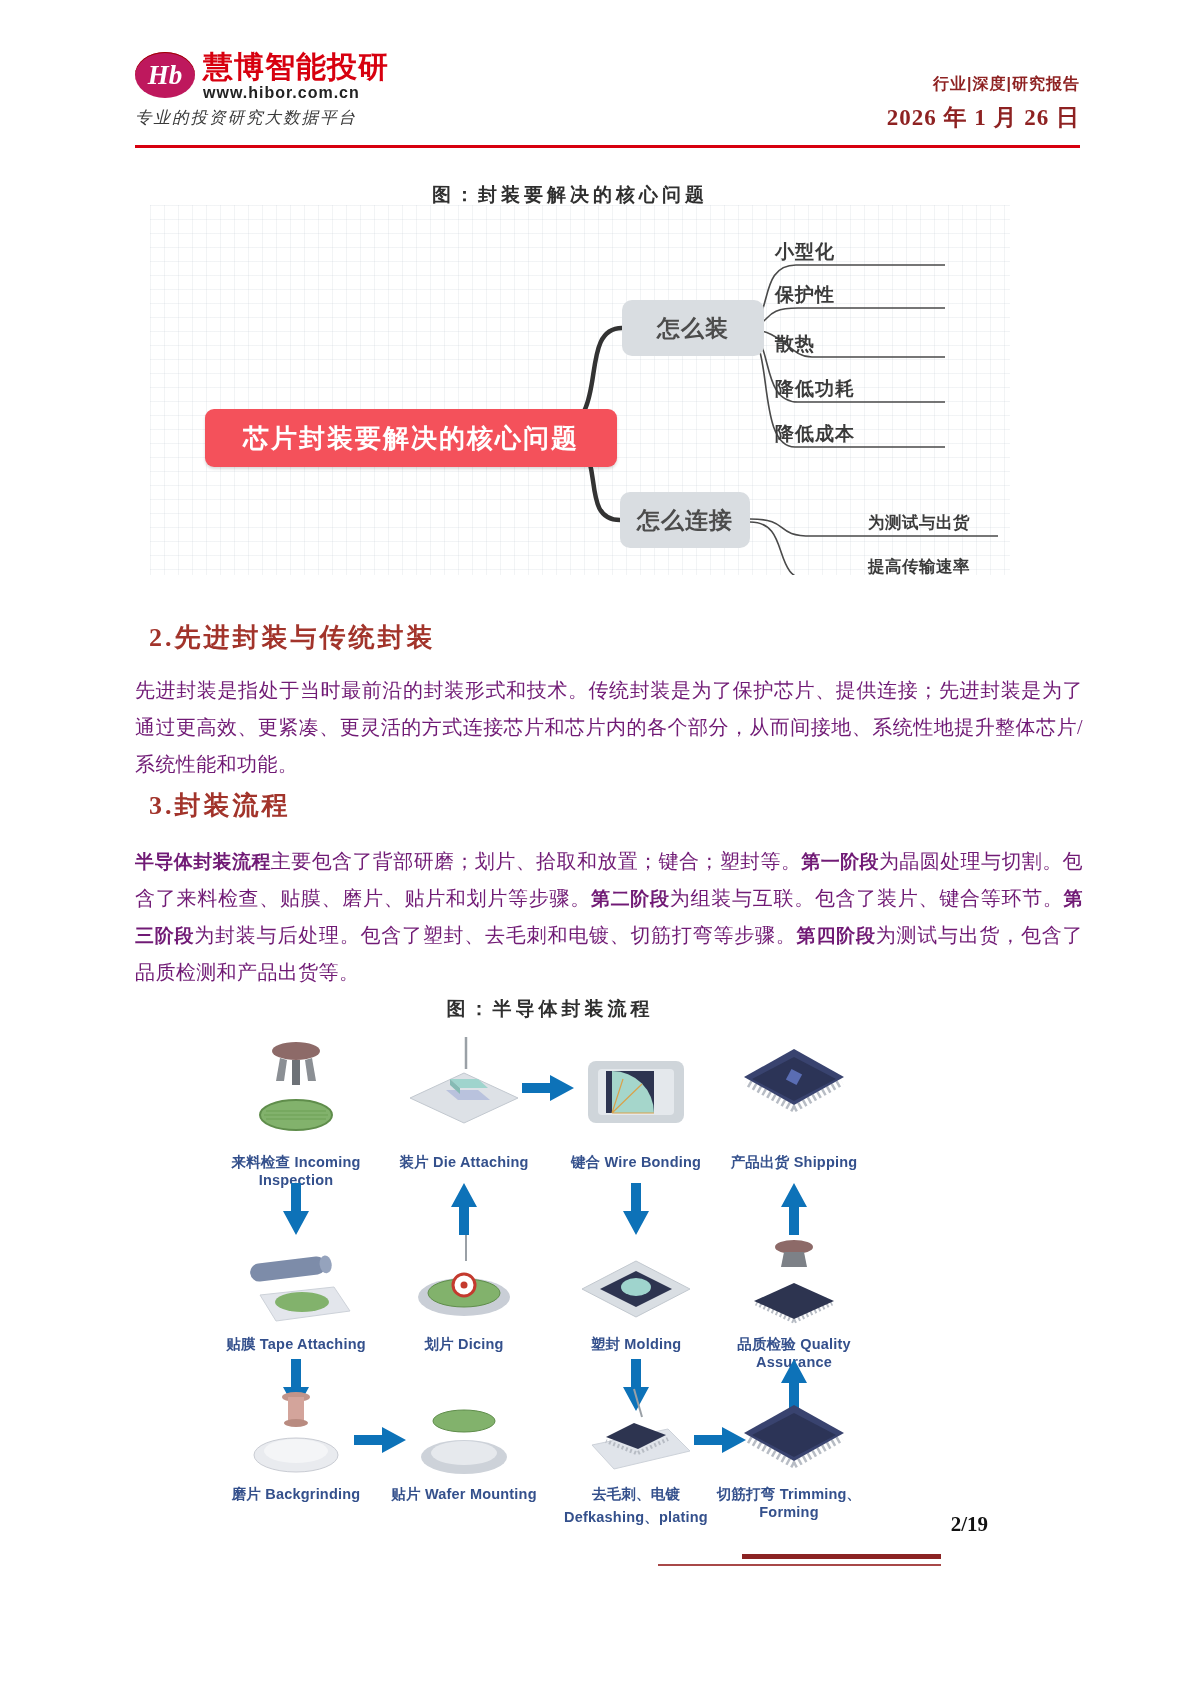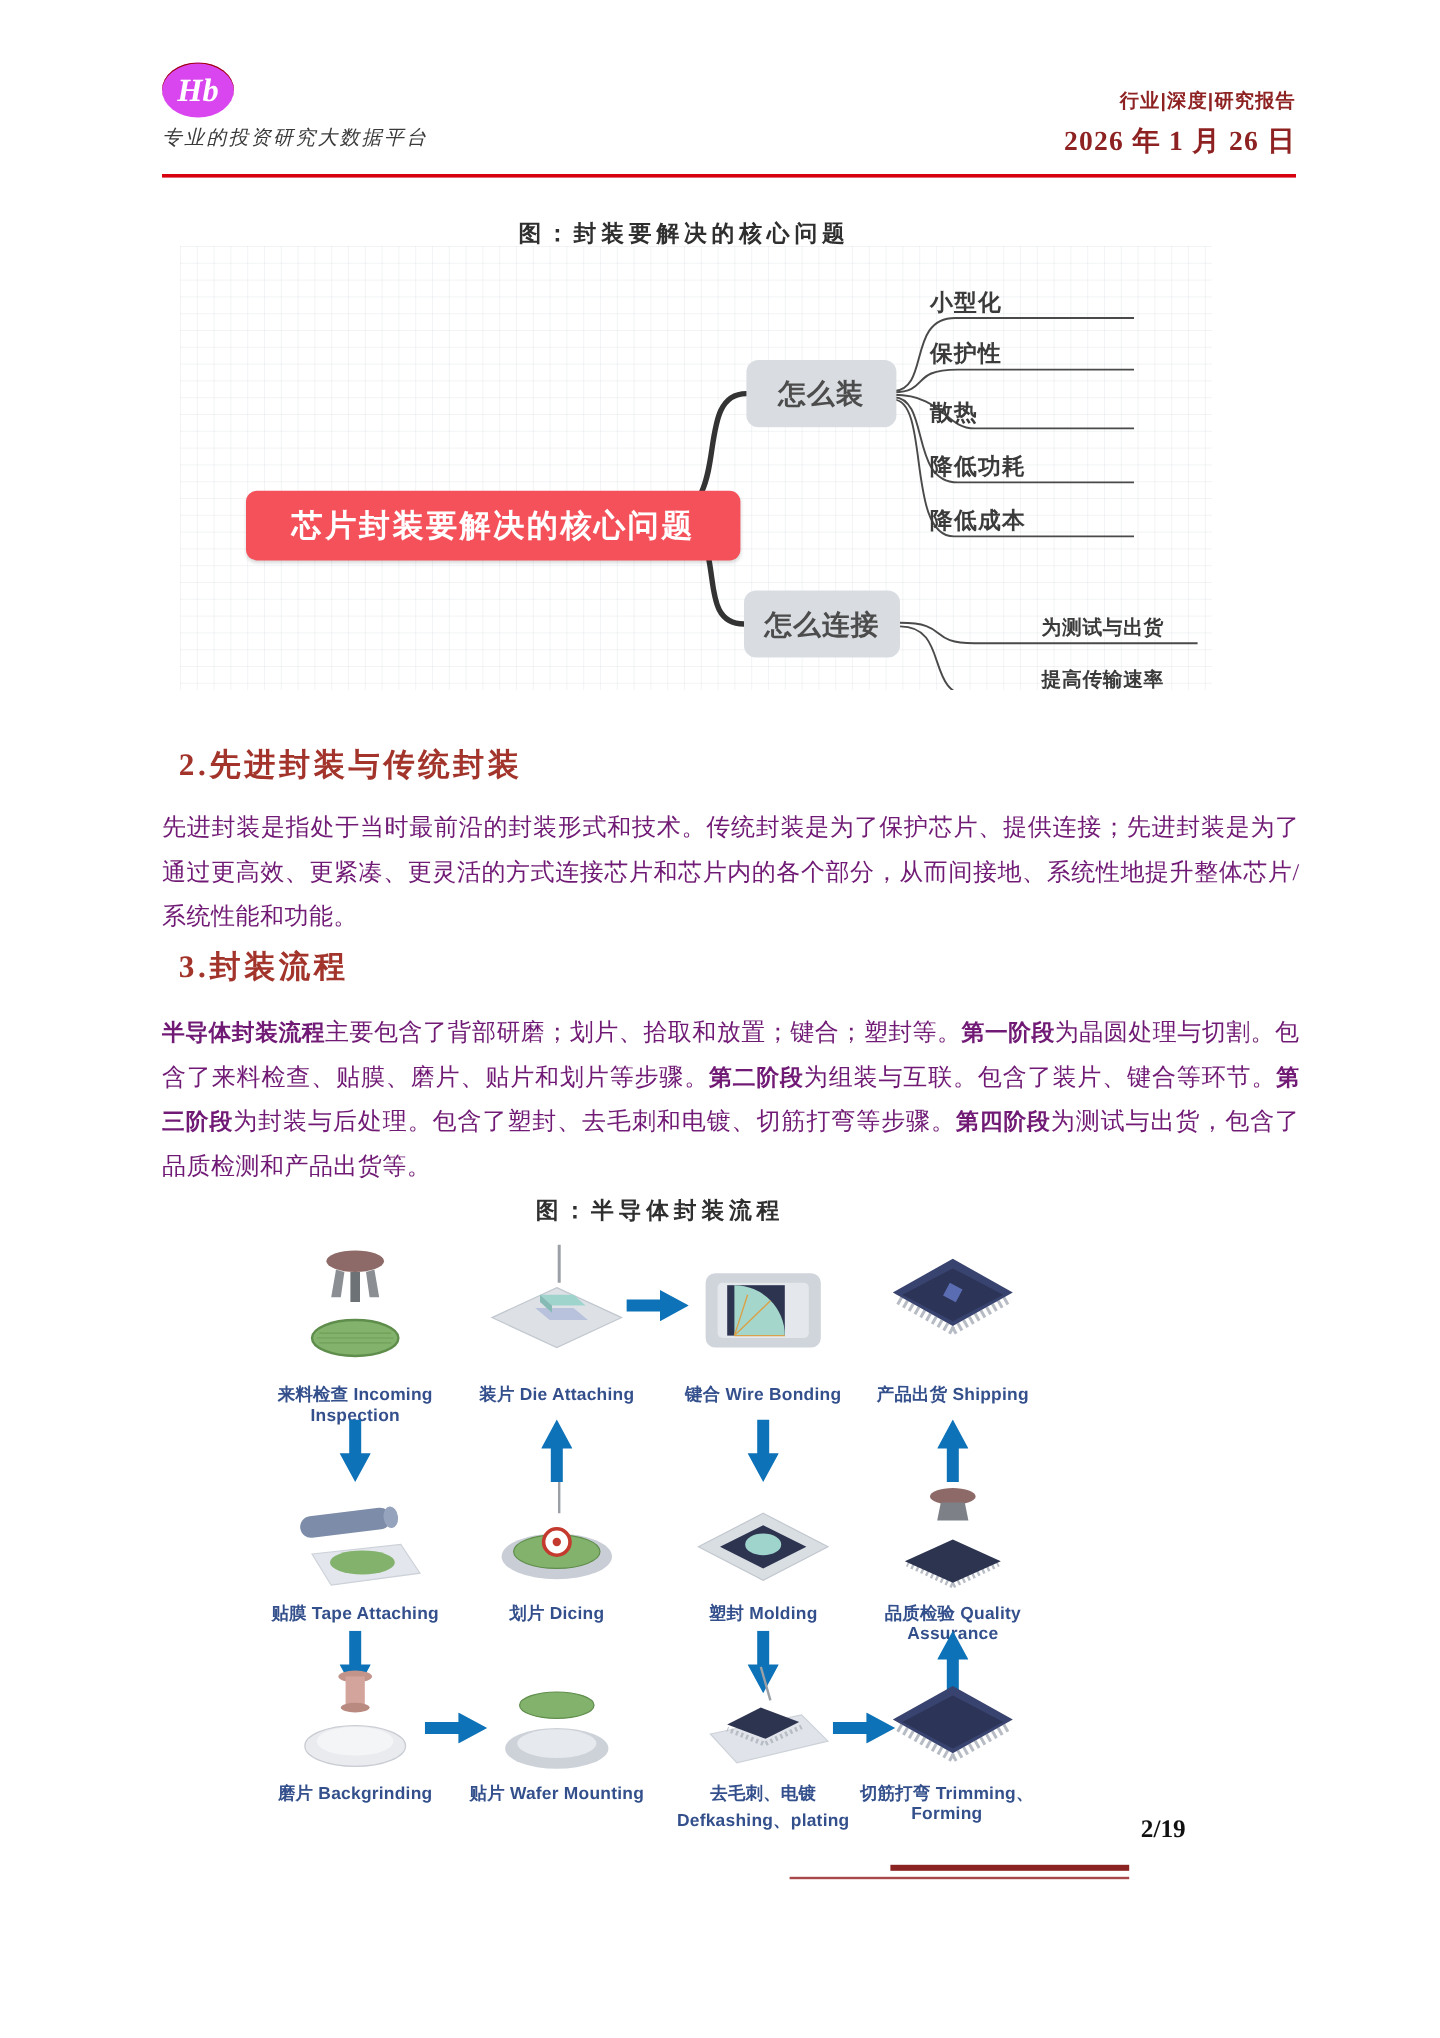--- a/index.html
+++ b/index.html
@@ -3,21 +3,21 @@
 <meta charset="utf-8">
 <style>
   html,body{margin:0;padding:0;background:#9b9b9b;}
   .page{
     position:relative;width:1200px;height:1698px;margin:0 auto;background:#ffffff;
     font-family:"Liberation Serif","DejaVu Serif",serif;color:#1c1c1c;overflow:hidden;
   }
   
   .logo{position:absolute;left:135px;top:52px;width:360px;}
   .logo-top{display:flex;align-items:flex-start;}
-  .logo-mark{width:60px;height:46px;background:#d946ef;border-radius:50%;color:#fff;
+  .logo-mark{width:60px;height:46px;background:#be185d;border-radius:50%;color:#fff;
     display:flex;align-items:center;justify-content:center;font-weight:bold;font-style:italic;
     font-size:27px;font-family:"Liberation Serif",serif;box-shadow:0 1px 0 #a00000 inset;}
   .logo-text{margin-left:8px;line-height:1;}
   .logo-brand{color:#d7000f;font-weight:bold;font-size:30px;letter-spacing:1px;font-family:"Liberation Sans","DejaVu Sans",sans-serif;}
   .logo-url{color:#222;font-weight:bold;font-size:16px;letter-spacing:1px;margin-top:3px;font-family:"Liberation Sans",sans-serif;}
   .logo-slogan{color:#3a3a3a;font-style:italic;font-size:16.5px;letter-spacing:2px;margin-top:6px;}
   .head-right{position:absolute;right:120px;top:74px;text-align:right;color:#8e2222;}
   .doc-type{font-weight:bold;font-size:16px;letter-spacing:1px;font-family:"Liberation Sans",sans-serif;}
   .doc-date{font-weight:bold;font-size:23px;margin-top:7px;letter-spacing:1px;}
   .header-rule{position:absolute;left:135px;top:145px;width:945px;height:3px;background:#d7000f;}
@@ -28,21 +28,21 @@
     background-image:linear-gradient(rgba(208,215,220,.28) 1px,transparent 1px),
                      linear-gradient(90deg,rgba(208,215,220,.28) 1px,transparent 1px);
     background-size:14px 14px;}
   .mm-svg{position:absolute;left:0;top:0;}
   .mm-node{position:absolute;display:flex;align-items:center;justify-content:center;border-radius:10px;}
   .mm-root{left:55px;top:204px;width:412px;height:58px;background:#f4515b;color:#fff;
     font-weight:bold;font-size:26px;letter-spacing:2px;border-radius:9px;
     font-family:"Liberation Sans","DejaVu Sans",sans-serif;box-shadow:0 2px 3px rgba(0,0,0,.15);}
   .mm-branch{background:#d9dde1;color:#4c4c4c;font-weight:600;font-size:23px;letter-spacing:1px;
     font-family:"Liberation Sans",sans-serif;}
-  .mm-branch.pack{left:472px;top:95px;width:125px;height:56px;}
+  .mm-branch.pack{left:472px;top:95px;width:142px;height:56px;}
   .mm-branch.connect{left:470px;top:287px;width:130px;height:56px;}
   .mm-leaf{position:absolute;color:#3b3b3b;font-weight:600;font-family:"Liberation Sans",sans-serif;}
   .mm-leaf.pack{left:625px;font-size:19px;letter-spacing:1px;}
   .mm-leaf.connect{left:718px;font-size:16.5px;letter-spacing:.5px;}
   
   .sec-h{position:absolute;left:135px;color:#a2342b;font-weight:bold;font-size:26px;letter-spacing:3px;margin-left:14px;}
   .sec2-h{top:620px;}
   .sec3-h{top:788px;}
   .para{position:absolute;left:135px;width:948px;font-size:20px;line-height:37px;
     text-align:justify;color:#701a75;letter-spacing:.4px;}
@@ -65,20 +65,24 @@
   .foot-thin{position:absolute;left:658px;top:1564px;width:283px;height:2px;background:#a84848;}
 </style>
 </head>
 <body>
 
 <div class="page">
 
   <div class="logo">
     <div class="logo-top">
       <div class="logo-mark">Hb</div>
+      <div class="logo-text">
+        <div class="logo-brand">慧博智能投研</div>
+        <div class="logo-url">www.hibor.com.cn</div>
+      </div>
     </div>
     <div class="logo-slogan">专业的投资研究大数据平台</div>
   </div>
   <div class="head-right">
     <div class="doc-type">行业|深度|研究报告</div>
     <div class="doc-date">2026 年 1 月 26 日</div>
   </div>
   <div class="header-rule"></div>
 
   <div class="fig-title fig1-title">图：封装要解决的核心问题</div>

